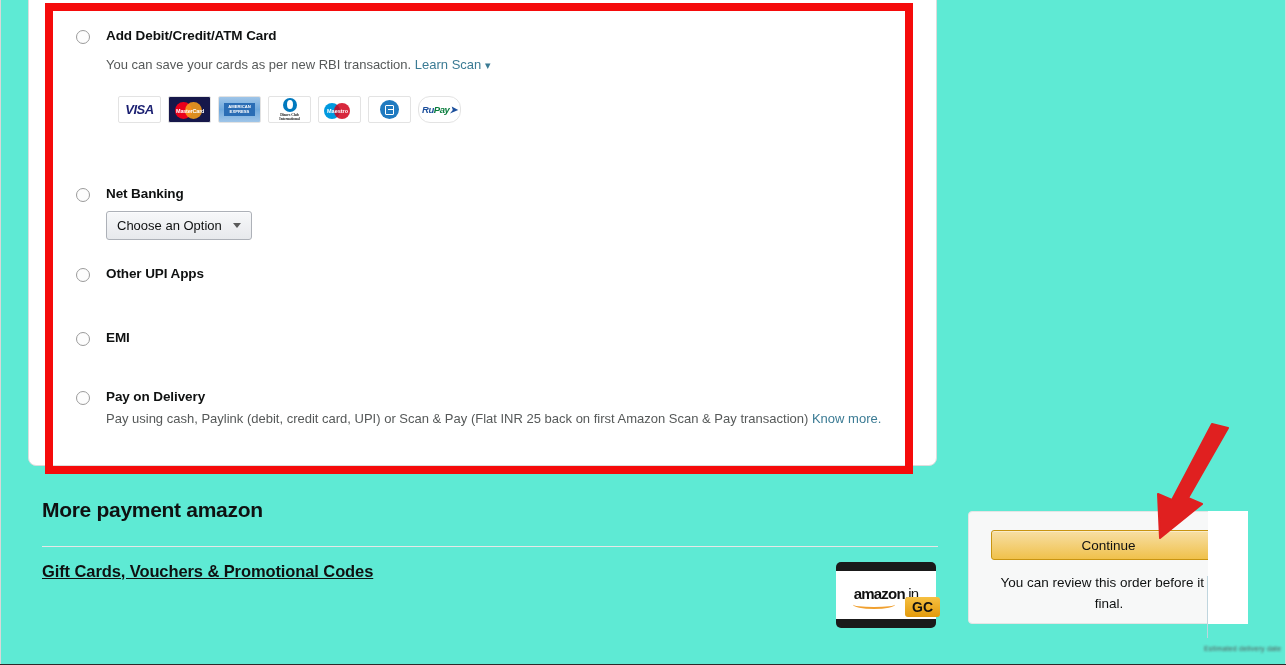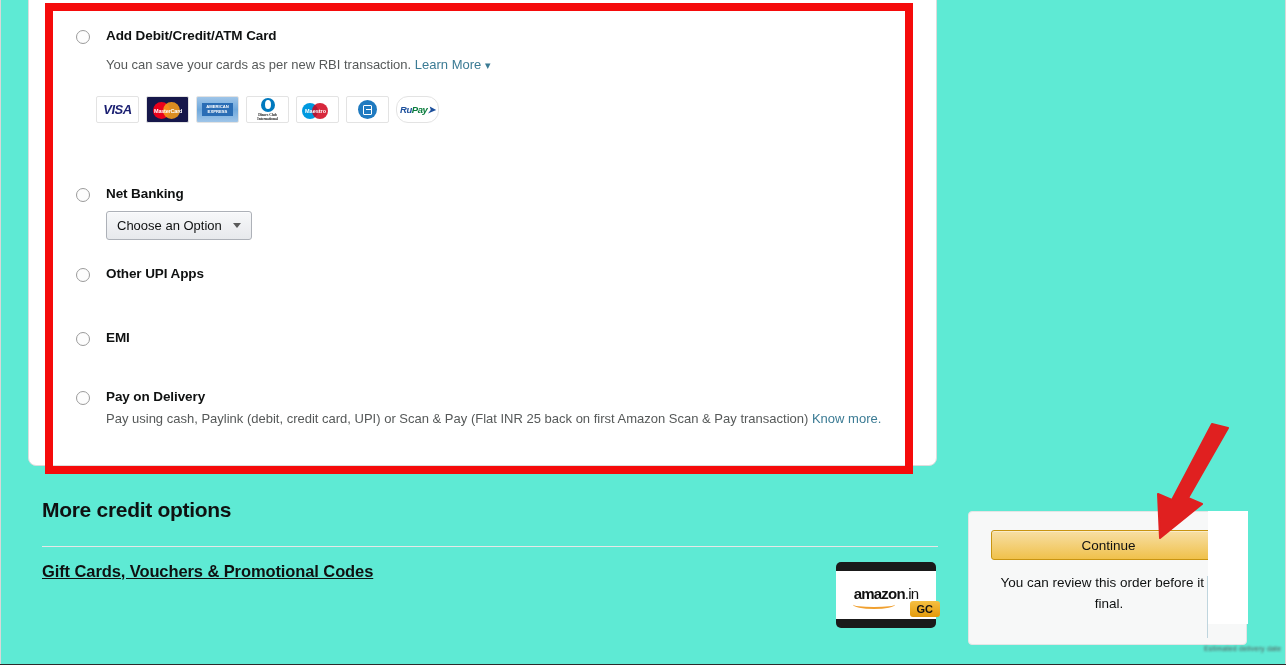--- a/index.html
+++ b/index.html
@@ -84,21 +84,21 @@
     line-height: 19px;
   }
   .link {
     color: #3b7b94;
     cursor: pointer;
   }
 
   
   .logos {
     position: absolute;
-    left: 96px; top: 96px;
+    left: 118px; top: 96px;
     display: flex;
     gap: 7px;
     align-items: center;
   }
   .logo {
     width: 43px; height: 27px;
     border: 1px solid #e3e3e3;
     background: #fff;
     border-radius: 2px;
     display: flex;
@@ -273,31 +273,31 @@
     left: 17px; top: 29px;
     width: 42px; height: 9px;
     border-bottom: 2px solid #f0a030;
     border-radius: 0 0 50% 50%;
   }
   .gc-badge {
     position: absolute;
     right: -4px; bottom: 2px;
     background: linear-gradient(180deg,#f6c042 0%,#e39a0b 100%);
     color: #111;
-    font-size: 11px;
+    font-size: 14px;
     font-weight: bold;
     padding: 2px 7px;
     border-radius: 3px;
   }
 
   
   .order-panel {
     position: absolute;
     left: 968px; top: 511px;
-    width: 279px; height: 134px;
+    width: 279px; height: 113px;
     background: #f7f8f8;
     border: 1px solid #e4e5e5;
     border-radius: 4px;
   }
   .continue-btn {
     position: absolute;
     left: 22px; top: 18px;
     width: 235px; height: 30px;
     background: linear-gradient(180deg,#f7dfa5 0%,#f0c14b 100%);
     border: 1px solid #c89411;
@@ -362,21 +362,21 @@
   <div class="viewport-edge-right"></div>
   <div class="viewport-edge-bottom"></div>
 
   <div class="payment-card"></div>
 
   <div class="opt" style="top:28px;">
     <div class="radio"></div>
     <div class="opt-label">Add Debit/Credit/ATM Card</div>
     <div class="opt-sub" style="top:27px; white-space:nowrap;">
       <span>You can save your cards as per new RBI transaction.</span>
-      <span class="link">Learn More</span>
+      <span class="link">Learn Scan</span>
       <span style="color:#3b7b94;font-size:11px;">▾</span>
     </div>
   </div>
 
   <div class="logos">
     <div class="logo">
       <span class="logo-visa">VISA</span>
     </div>
     <div class="logo logo-mc">
       <div class="mc-c1"></div>
@@ -432,21 +432,21 @@
     <div class="radio"></div>
     <div class="opt-label">Pay on Delivery</div>
     <div class="opt-sub" style="top:20px; width:805px;">
       <span>Pay using cash, Paylink (debit, credit card, UPI) or Scan &amp; Pay (Flat INR 25 back on first Amazon Scan &amp; Pay transaction)</span>
       <span class="link">Know more.</span>
     </div>
   </div>
 
   <div class="red-box"></div>
 
-  <div class="more-heading">More credit options</div>
+  <div class="more-heading">More payment amazon</div>
   <div class="divider"></div>
   <div class="gc-heading">Gift Cards, Vouchers &amp; Promotional Codes</div>
 
   <div class="giftcard">
     <div class="gc-inner">
       <span class="gc-amz"><span>amazon</span><span class="in">.in</span></span>
       <div class="gc-smile"></div>
       <div class="gc-badge">GC</div>
     </div>
   </div>

